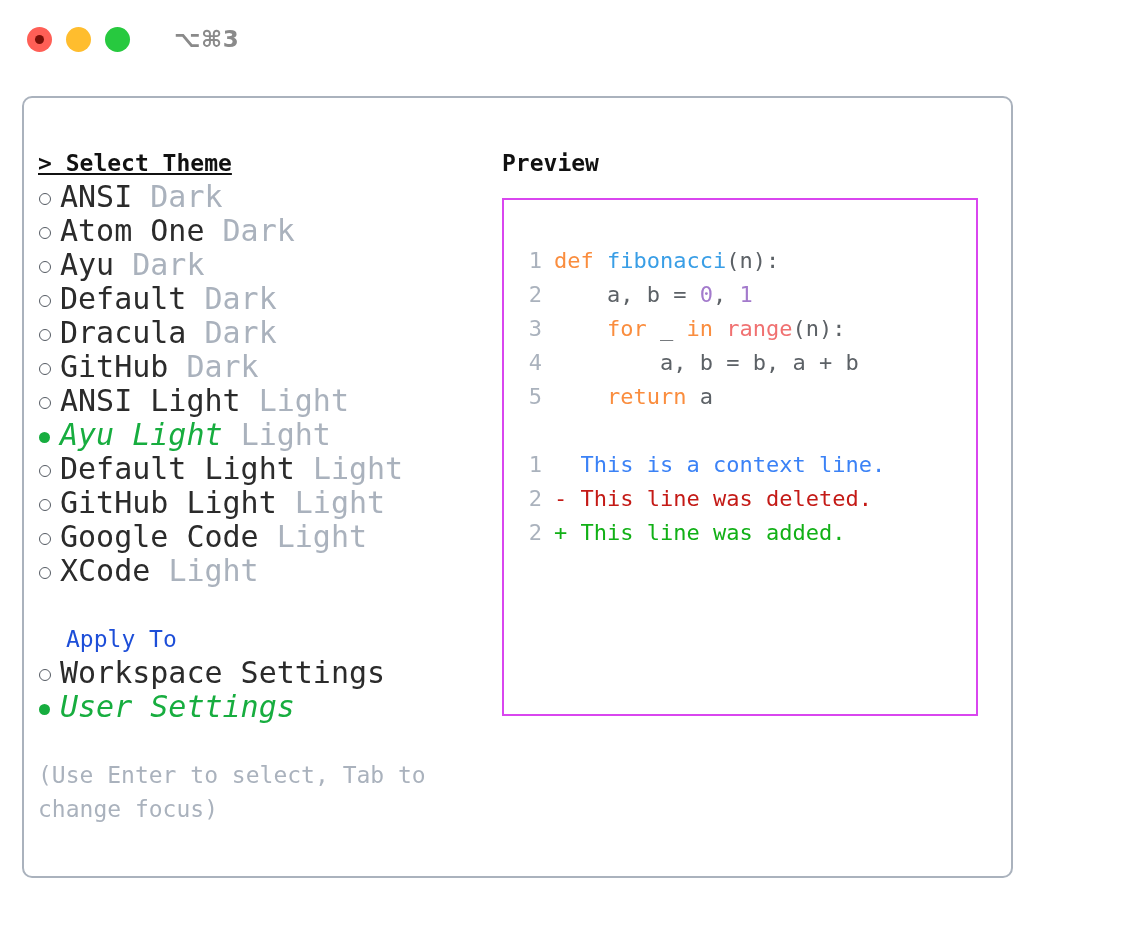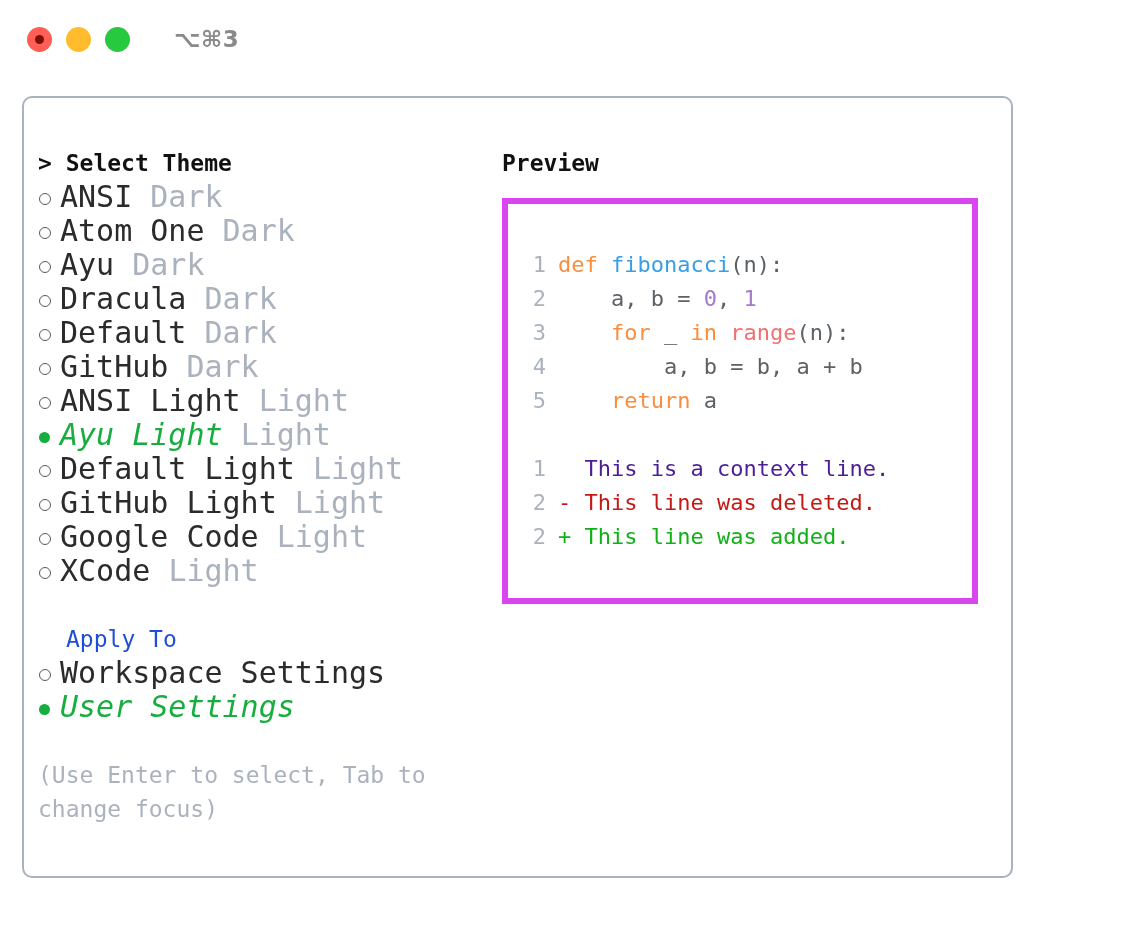--- a/index.html
+++ b/index.html
@@ -87,20 +87,21 @@
     left: 14px;
     top: 48px;
     width: 450px;
   }
   .heading {
     font-size: 23px;
     font-weight: bold;
     color: #111111;
     line-height: 34px;
     white-space: pre;
+    text-decoration: underline;
   }
   .opt-row {
     font-size: 30px;
     line-height: 34px;
     color: #333333;
     white-space: pre;
     display: block;
   }
   .bullet {
     display: inline-block;
@@ -155,22 +156,22 @@
   .preview-title {
     font-size: 23px;
     font-weight: bold;
     color: #111111;
     line-height: 34px;
     white-space: pre;
   }
   .code-box {
     margin-top: 18px;
     width: 476px;
-    height: 406px;
-    border: 6px solid #d946ef;
+    height: 518px;
+    border: 2px solid #d946ef;
     box-sizing: border-box;
     background: #ffffff;
     position: relative;
   }
   .code-inner {
     position: absolute;
     left: 12px;
     top: 44px;
     right: 4px;
   }
@@ -186,21 +187,21 @@
     text-align: right;
     margin-right: 12px;
   }
   .kw   { color: #fa8d3e; }
   .fn   { color: #399ee6; }
   .num  { color: #a37acc; }
   .bi   { color: #f07171; }
   .pl   { color: #5c6166; }
   .blank-line { height: 34px; }
 
-  .d-ctx { color: #4c1d95; }
+  .d-ctx { color: #3b82f6; }
   .d-del { color: #c41a16; }
   .d-add { color: #11b016; }
 </style>
 </head>
 <body>
 
 <div class="window">
 
   <div class="titlebar">
     <div class="lights">
@@ -213,22 +214,22 @@
 
   <div class="panel">
     <div class="columns">
 
       <div class="left-col">
         <div class="heading">&gt; Select Theme</div>
         <div id="theme-list">
             <div class="opt-row"><span class="bullet"><span class="dot-hollow"></span></span><span class="opt-name">ANSI</span> <span class="opt-kind">Dark</span></div>
             <div class="opt-row"><span class="bullet"><span class="dot-hollow"></span></span><span class="opt-name">Atom One</span> <span class="opt-kind">Dark</span></div>
             <div class="opt-row"><span class="bullet"><span class="dot-hollow"></span></span><span class="opt-name">Ayu</span> <span class="opt-kind">Dark</span></div>
+            <div class="opt-row"><span class="bullet"><span class="dot-hollow"></span></span><span class="opt-name">Default</span> <span class="opt-kind">Dark</span></div>
             <div class="opt-row"><span class="bullet"><span class="dot-hollow"></span></span><span class="opt-name">Dracula</span> <span class="opt-kind">Dark</span></div>
-            <div class="opt-row"><span class="bullet"><span class="dot-hollow"></span></span><span class="opt-name">Default</span> <span class="opt-kind">Dark</span></div>
             <div class="opt-row"><span class="bullet"><span class="dot-hollow"></span></span><span class="opt-name">GitHub</span> <span class="opt-kind">Dark</span></div>
             <div class="opt-row"><span class="bullet"><span class="dot-hollow"></span></span><span class="opt-name">ANSI Light</span> <span class="opt-kind">Light</span></div>
             <div class="opt-row selected"><span class="bullet"><span class="dot-filled"></span></span><span class="opt-name">Ayu Light</span> <span class="opt-kind">Light</span></div>
             <div class="opt-row"><span class="bullet"><span class="dot-hollow"></span></span><span class="opt-name">Default Light</span> <span class="opt-kind">Light</span></div>
             <div class="opt-row"><span class="bullet"><span class="dot-hollow"></span></span><span class="opt-name">GitHub Light</span> <span class="opt-kind">Light</span></div>
             <div class="opt-row"><span class="bullet"><span class="dot-hollow"></span></span><span class="opt-name">Google Code</span> <span class="opt-kind">Light</span></div>
             <div class="opt-row"><span class="bullet"><span class="dot-hollow"></span></span><span class="opt-name">XCode</span> <span class="opt-kind">Light</span></div>
           </div>
 
         <div class="spacer-lg"></div>

